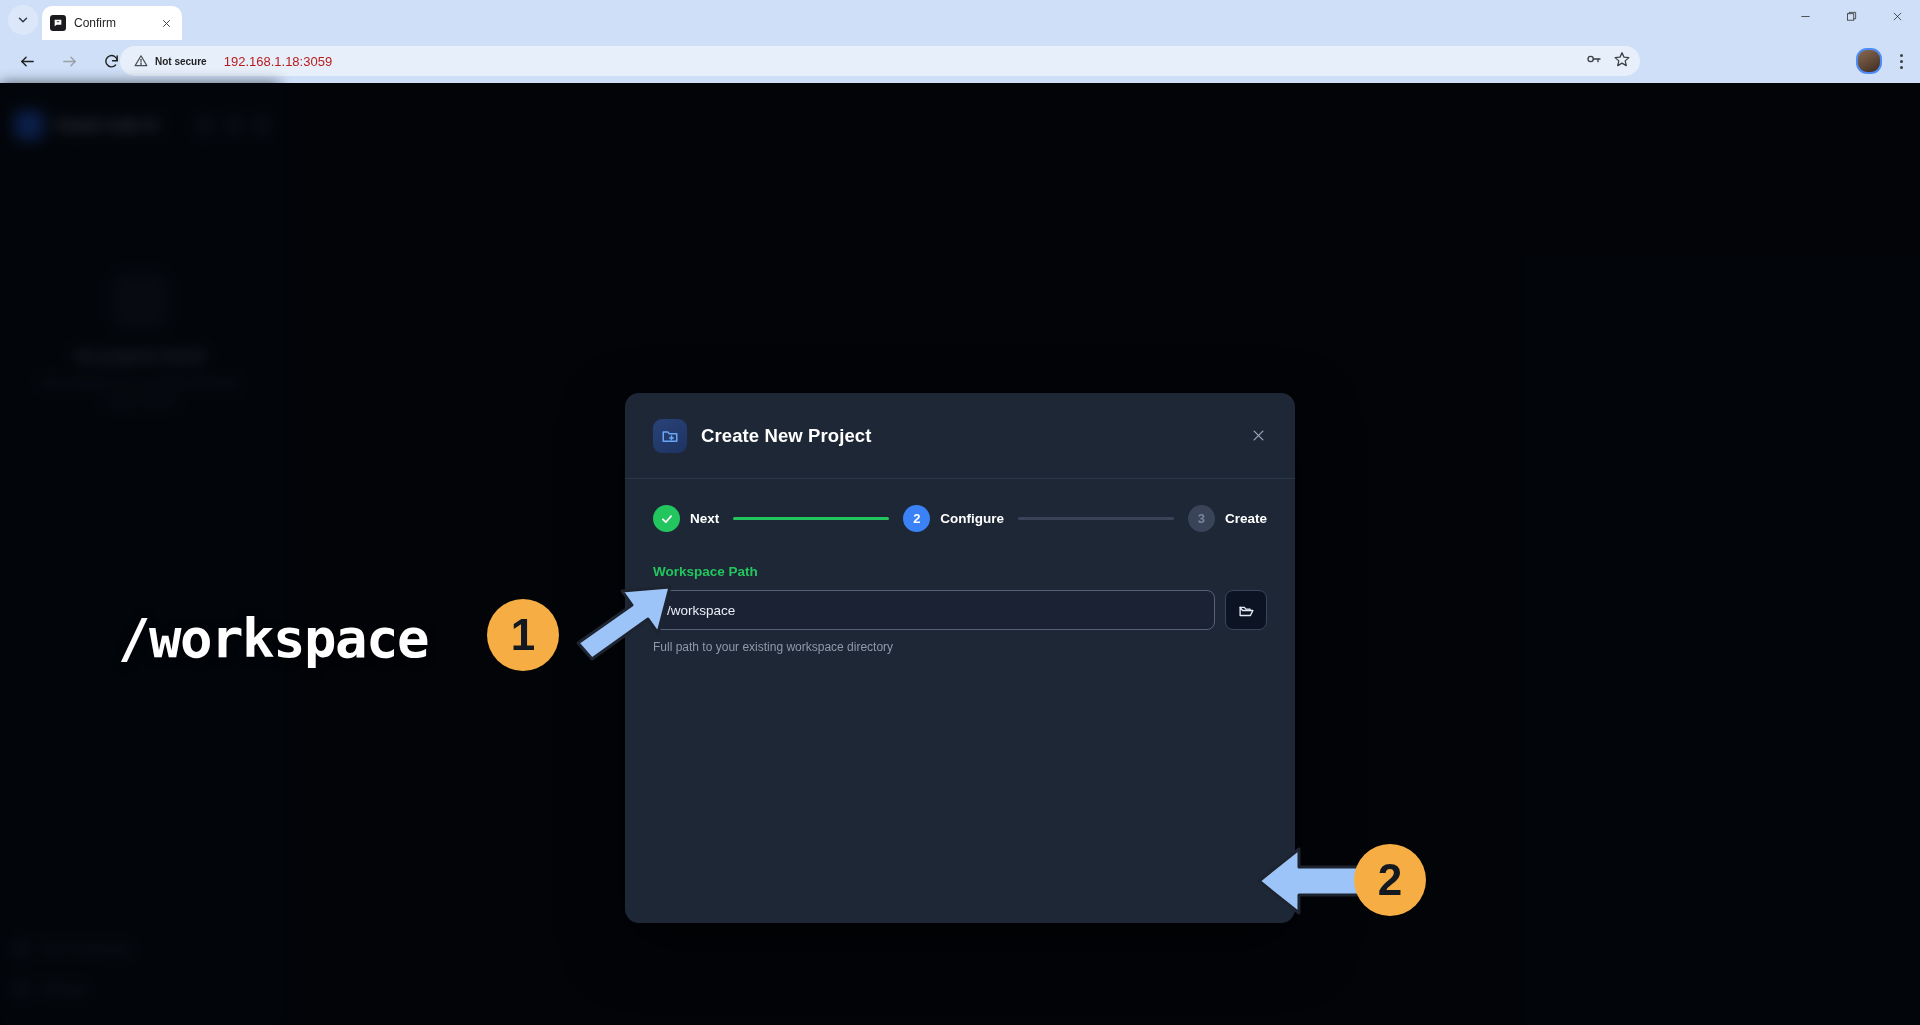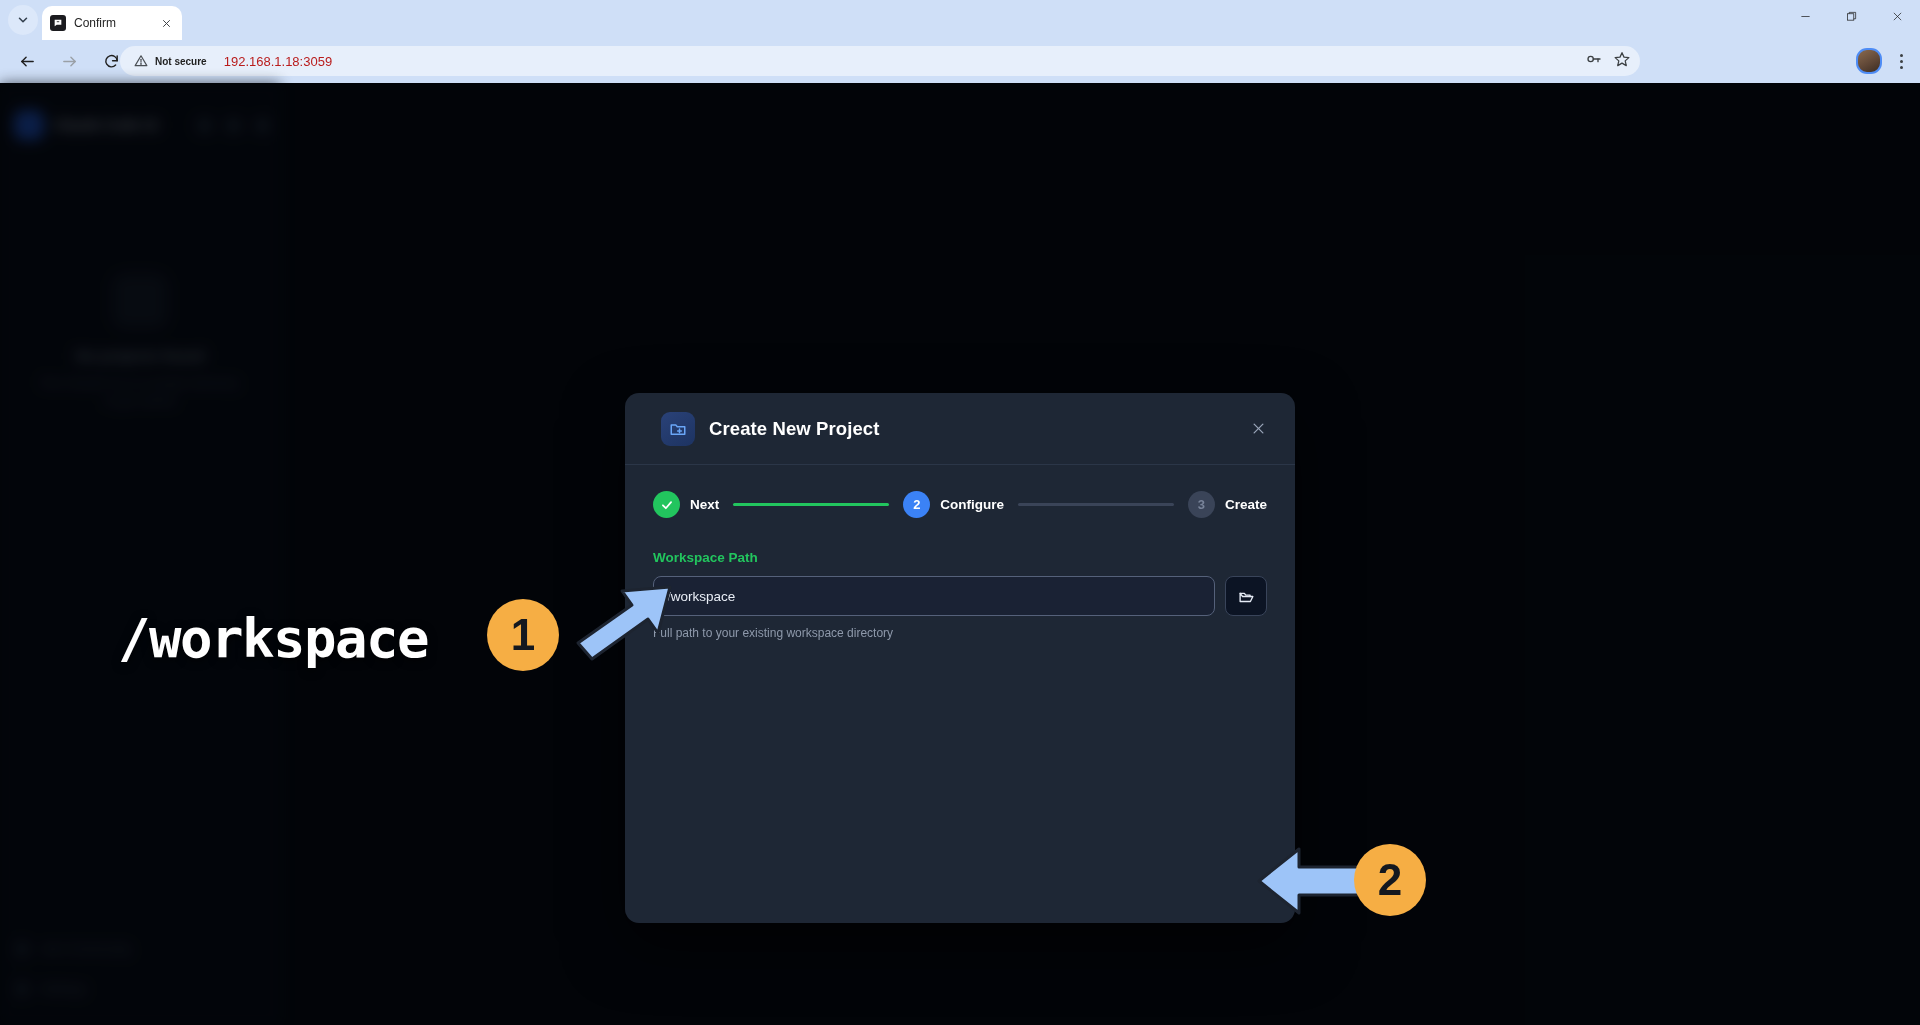--- a/index.html
+++ b/index.html
@@ -91,21 +91,21 @@
   .sb-ftext { font-size: 12.5px; color: #5a6478; white-space: nowrap; }
 
   
   .overlay { position: absolute; inset: 0; background: rgba(2,4,8,.55); }
   .modal {
     position: absolute; left: 625px; top: 310px; width: 670px; height: 530px;
     background: #1e2735; border-radius: 14px;
     box-shadow: 0 22px 60px rgba(0,0,0,.62);
     display: flex; flex-direction: column;
   }
-  .m-head { height: 72px; display: flex; align-items: center; padding: 0 36px; gap: 14px; border-bottom: 1px solid #2b3648; position: relative; }
+  .m-head { height: 86px; display: flex; align-items: center; padding: 0 28px; gap: 14px; border-bottom: 1px solid #2b3648; position: relative; }
   .m-head-icon {
     width: 34px; height: 34px; border-radius: 9px;
     background: linear-gradient(145deg,#2a4278,#1d3362);
     display: flex; align-items: center; justify-content: center; flex: 0 0 auto;
   }
   .m-head-icon svg { width: 18px; height: 18px; }
   .m-title { font-size: 18.5px; font-weight: 700; color: #ffffff; letter-spacing: .1px; }
   .m-close {
     position: absolute; right: 22px; top: 50%; transform: translateY(-50%);
     width: 30px; height: 30px; border-radius: 7px;

